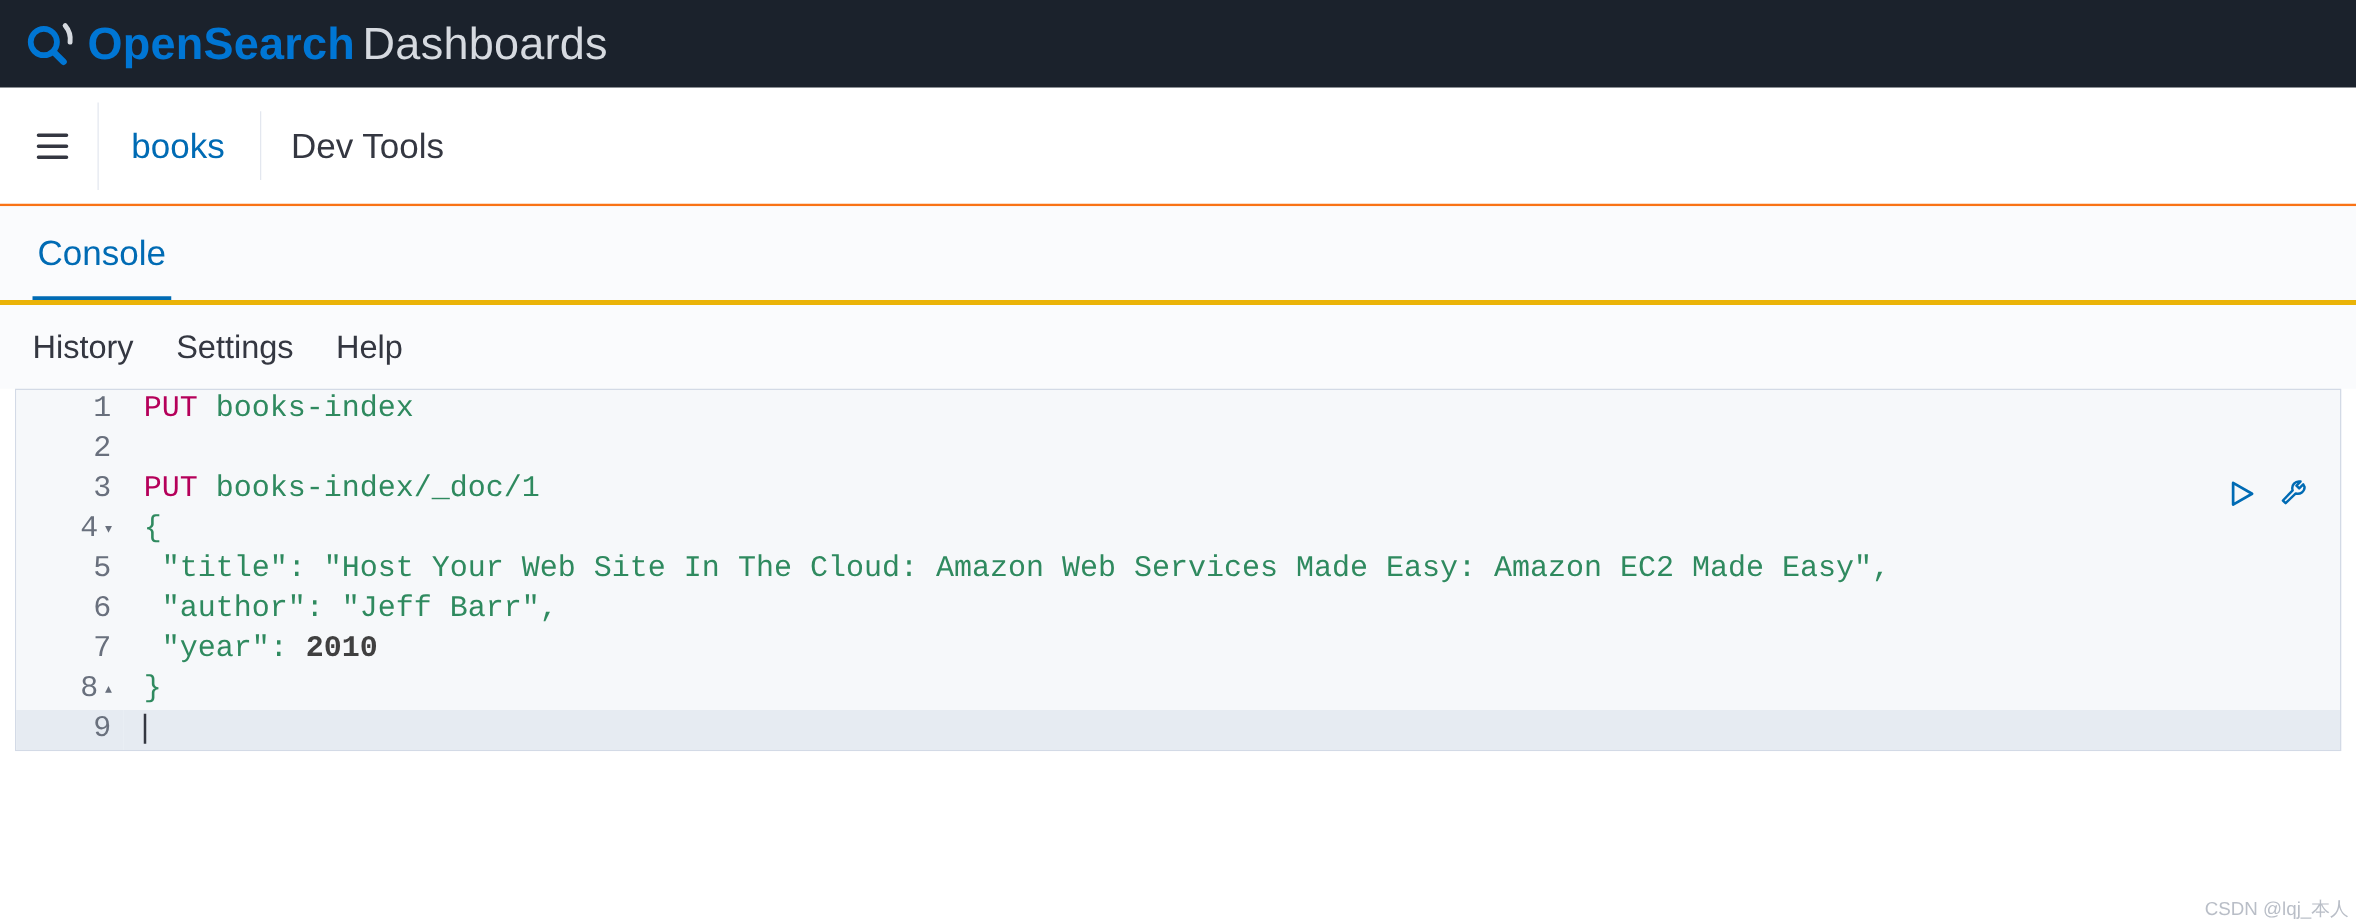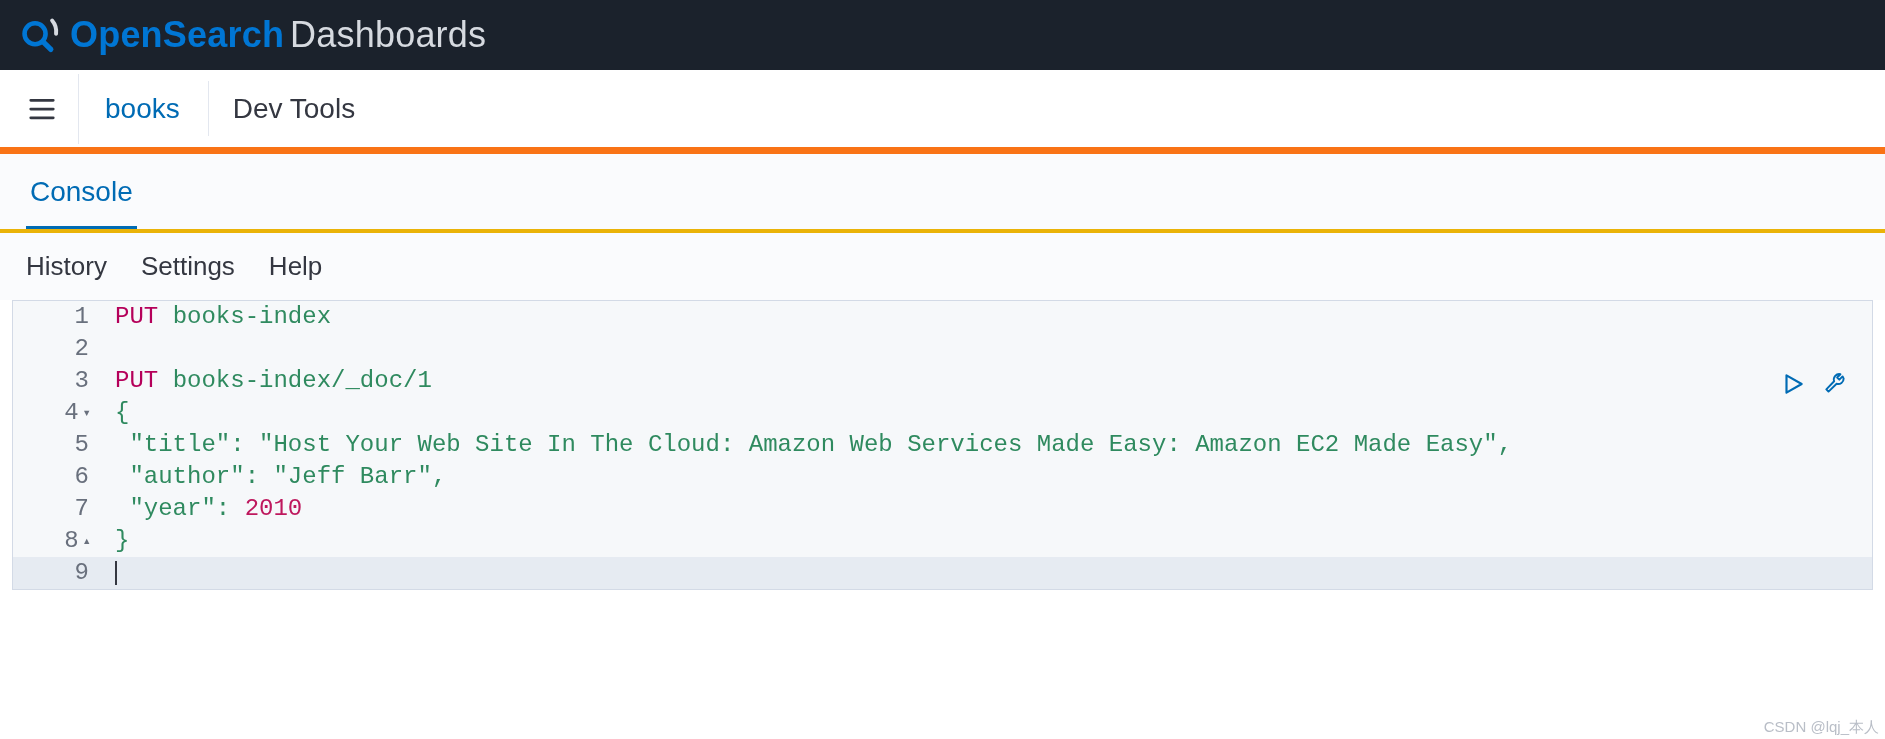--- a/index.html
+++ b/index.html
@@ -15,22 +15,22 @@
   }
   .logo-wrap { display: flex; align-items: center; gap: 10px; }
   .logo-mark svg { width: 42px; height: 42px; display: block; }
   .logo-text { font-size: 36px; font-weight: 400; letter-spacing: 0.2px; }
   .logo-open { color: #0076d4; font-weight: 700; }
   .logo-search { color: #0076d4; font-weight: 700; }
   .logo-dash { color: #d6dae0; font-weight: 400; margin-left: 6px; }
 
   
   .crumb-bar {
-    height: 84px;
-    border-bottom: 7px solid #f97316;
+    height: 95px;
+    border-bottom: 2px solid #f97316;
     display: flex;
     align-items: center;
     padding: 0 18px;
     gap: 0;
   }
   .hamburger {
     width: 48px; height: 48px; display: flex; align-items: center; justify-content: center;
     cursor: pointer;
   }
   .hamburger svg { width: 30px; height: 30px; }
@@ -107,21 +107,21 @@
     font-size: 24px;
     line-height: 32px;
     white-space: pre;
     position: relative;
   }
   .code .method { color: #b5005a; }
   .code .path   { color: #2f8a5f; }
   .code .punct  { color: #2f8a5f; }
   .code .key    { color: #2f8a5f; }
   .code .str    { color: #2f8a5f; }
-  .code .num    { color: #be185d; }
+  .code .num    { color: #404040; font-weight: bold; }
   .code .brace  { color: #2f8a5f; }
 
   .row-last .code { background: #e6ebf2; }
   .row-last .gutter { background: #e6ebf2; }
 
   .cursor {
     display: inline-block;
     width: 2px; height: 24px;
     background: #343741;
     vertical-align: middle;

